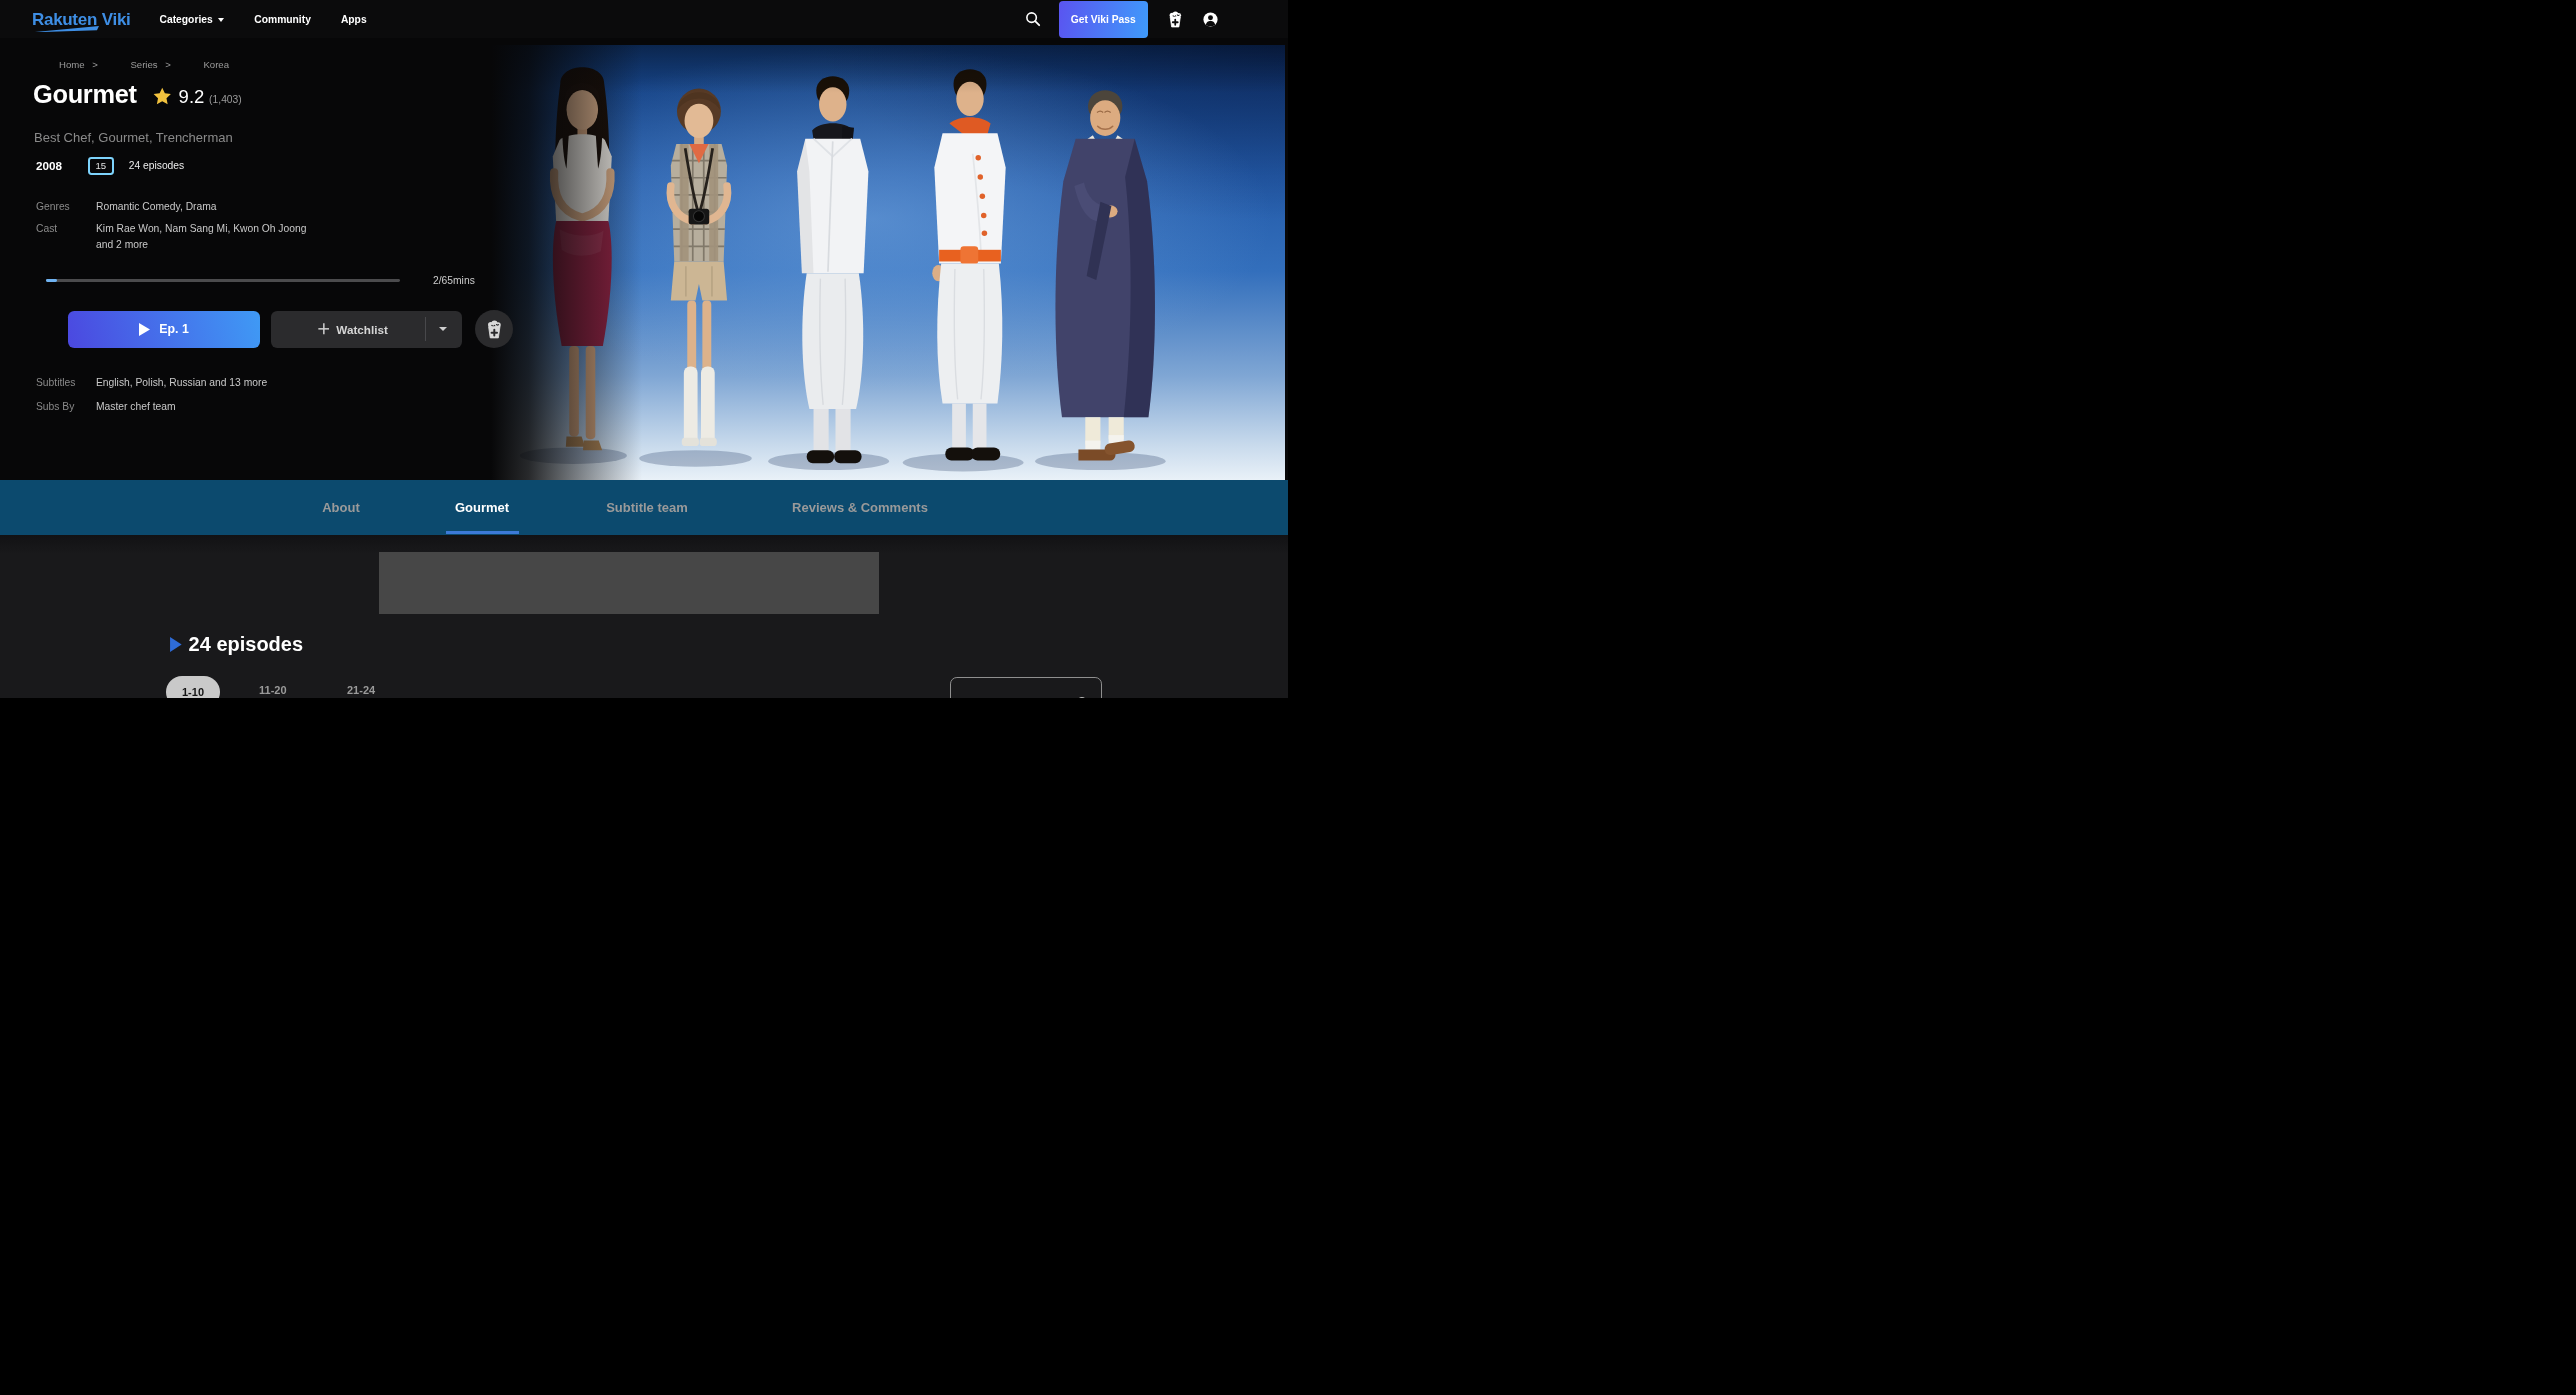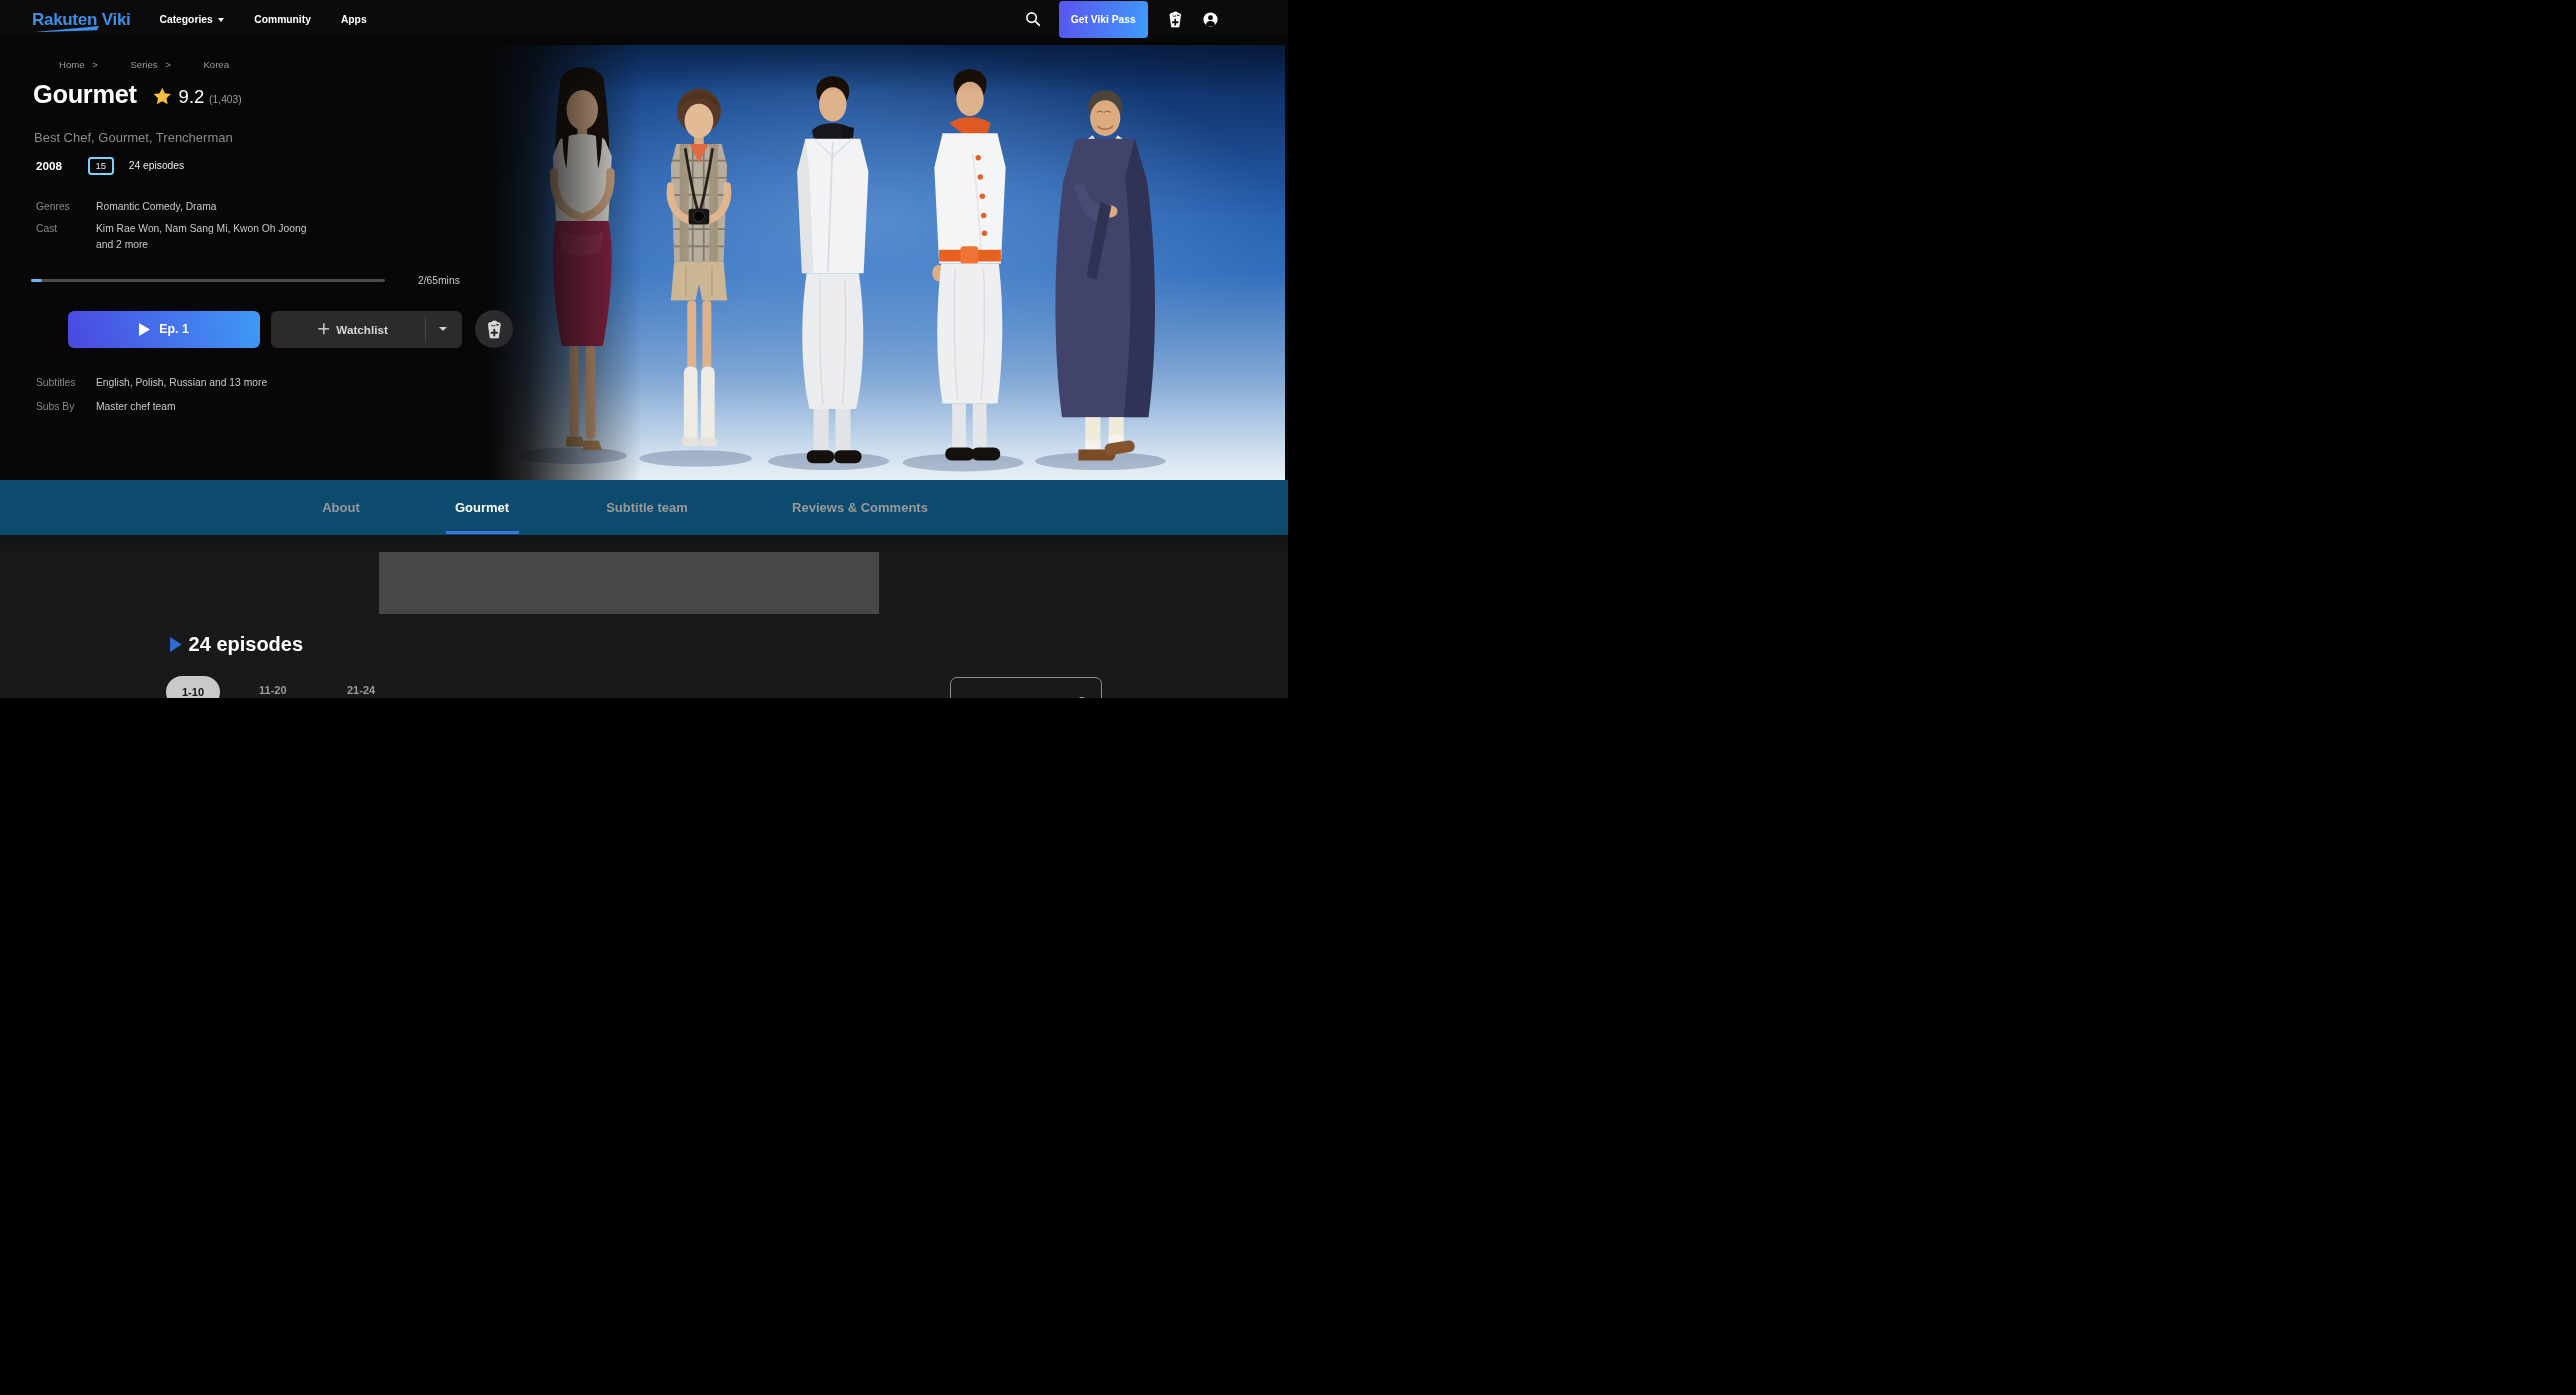--- a/index.html
+++ b/index.html
@@ -44,21 +44,21 @@
   .rating-count{color:#9b9b9b;font-size:10.3px;margin-left:4.8px;}
   .aka{position:absolute;top:130px;left:34px;color:#8a8a8a;font-size:13px;z-index:5;}
   .meta{position:absolute;top:157px;left:36px;display:flex;align-items:center;z-index:5;}
   .year{color:#fff;font-size:11.7px;font-weight:700;}
   .badge{margin-left:26px;border:2px solid #7dd3fc;border-radius:3.4px;color:#e2e2e2;font-size:9.6px;
          padding:1.4px 5.5px;}
   .epcount{margin-left:15px;color:#ececec;font-size:10.3px;}
   .kv{position:absolute;left:36px;display:flex;z-index:5;font-size:10.3px;line-height:1.55;}
   .kv .k{width:60px;color:#8a8a8a;flex:none;}
   .kv .v{color:#c9c9c9;max-width:220px;}
-  .progress-row{position:absolute;top:275px;left:31px;z-index:5;display:flex;align-items:center;}
+  .progress-row{position:absolute;top:275px;left:46px;z-index:5;display:flex;align-items:center;}
   .progress-track{width:354px;height:2.7px;border-radius:1.4px;background:#4b4b4d;position:relative;}
   .progress-fill{position:absolute;left:0;top:0;bottom:0;border-radius:1.4px;background:#6fb3f2;}
   .progress-label{margin-left:33px;color:#cdcdcd;font-size:10.3px;}
   .actions{position:absolute;top:310px;left:36px;display:flex;align-items:center;z-index:5;padding-left:32px;}
   .play-btn{width:192px;height:37px;border:0;border-radius:6.2px;display:flex;align-items:center;justify-content:center;
             gap:9px;color:#fff;font-size:12.4px;font-weight:700;cursor:pointer;font-family:inherit;
             background:linear-gradient(75deg,#4b48e0 0%,#3f9af5 100%);}
   .watch-btn{position:relative;margin-left:11px;width:191px;height:37px;border:0;border-radius:6.2px;background:#2b2b2d;
              color:#d5d5d5;font-size:11.7px;font-weight:700;display:flex;align-items:center;justify-content:center;
              gap:6.9px;cursor:pointer;font-family:inherit;}

